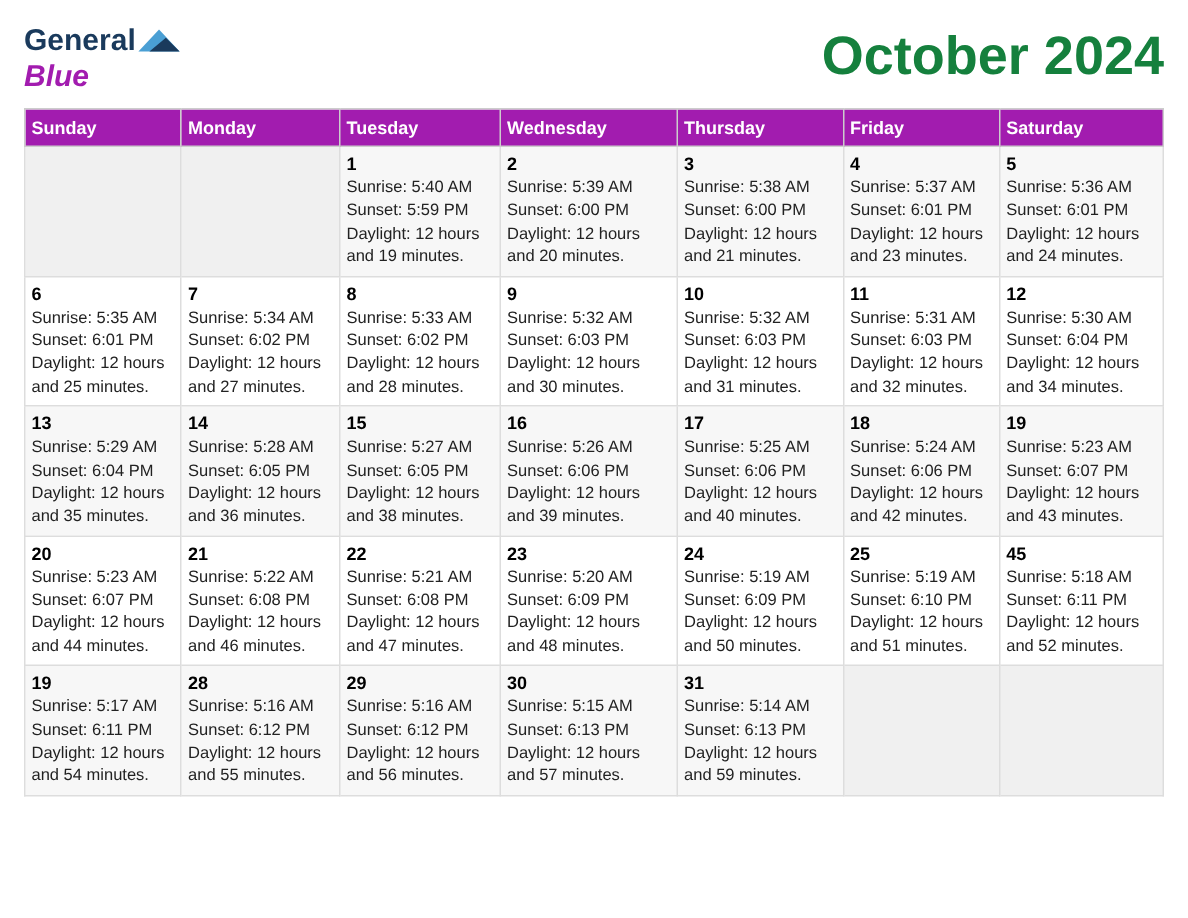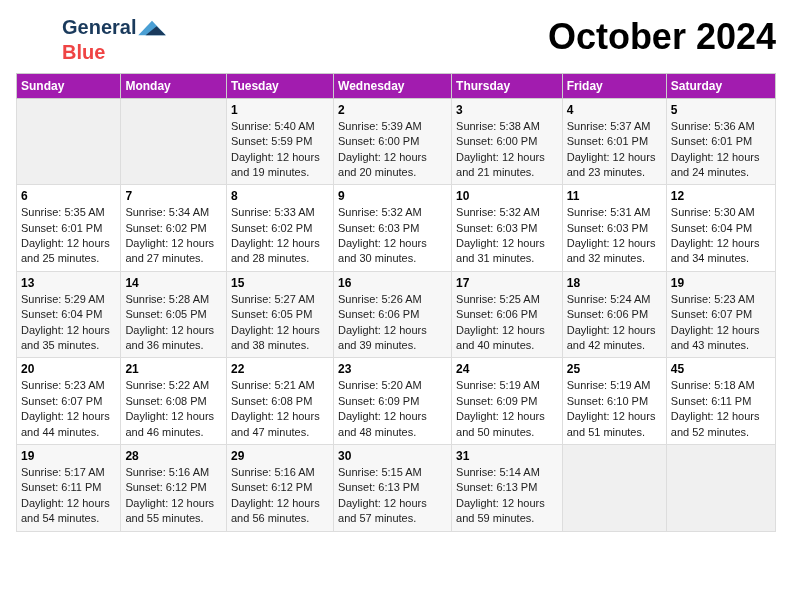--- a/index.html
+++ b/index.html
@@ -18,37 +18,36 @@
     }
     .logo {
       display: flex;
       align-items: center;
     }
     .logo-text {
       font-size: 20px;
       font-weight: bold;
       color: #1a3a5c;
       line-height: 1.1;
-      margin-left: 46px;
     }
     .logo-text span {
       color: #4a9fd4;
     }
     .logo-icon {
       width: 28px;
       height: 22px;
       margin-left: 2px;
     }
     .title-block {
       text-align: right;
     }
     .month-title {
       font-size: 36px;
       font-weight: bold;
-      color: #000000;
+      color: #15803d;
     }
     .location {
       font-size: 15px;
       color: #333;
     }
     table {
       width: 100%;
       border-collapse: collapse;
       font-size: 11px;
     }
@@ -90,21 +89,21 @@
 <body>
 
 <div class="header">
   <div class="logo">
     <div>
       <div class="logo-text">
         General<svg class="logo-icon" viewBox="0 0 30 24" xmlns="http://www.w3.org/2000/svg" style="display:inline-block;vertical-align:middle;margin-left:2px;margin-bottom:2px;">
           <polygon points="0,20 15,4 30,20" fill="#4a9fd4"></polygon>
           <polygon points="8,20 20,10 30,20" fill="#1a3a5c"></polygon>
         </svg>
-        <br><span style="color:#ef4444;">Blue</span>
+        <br><span style="color:#a21caf;font-style:italic;">Blue</span>
       </div>
     </div>
   </div>
   <div class="title-block">
     <div class="month-title">October 2024</div>
   </div>
 </div>
 
 <table>
   <thead>

